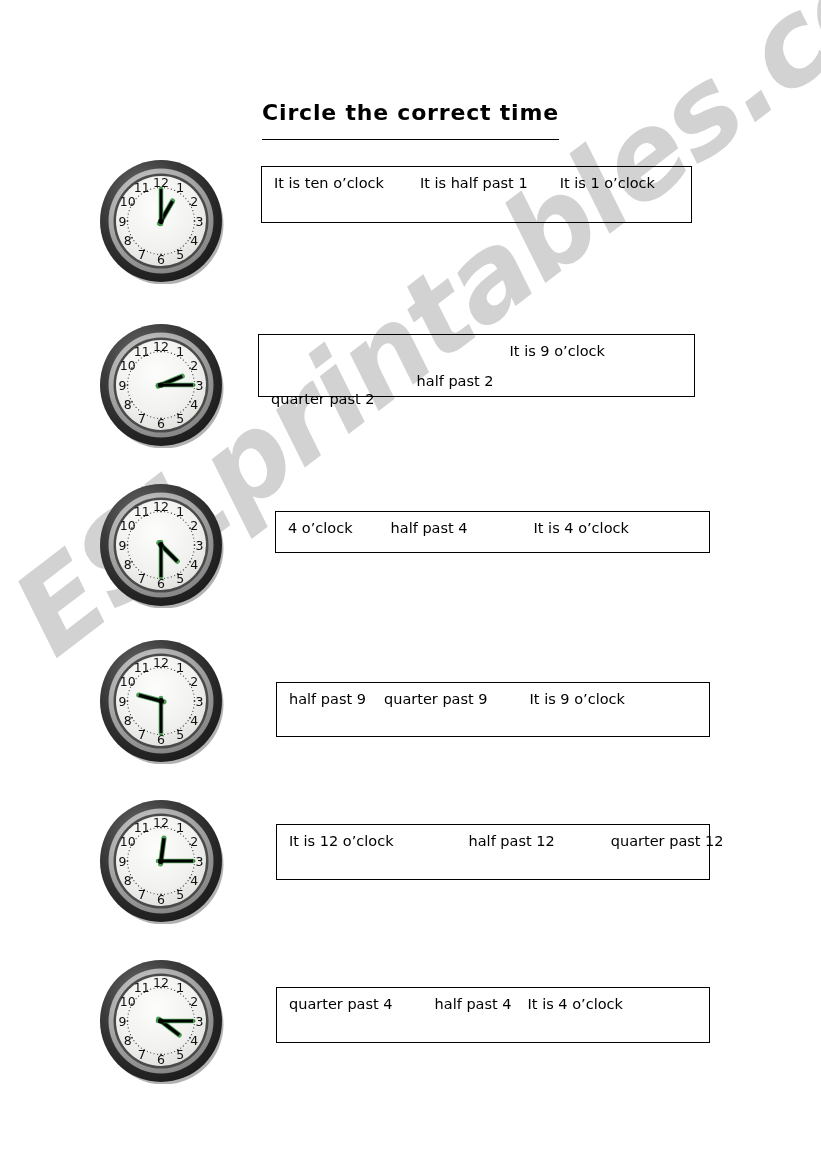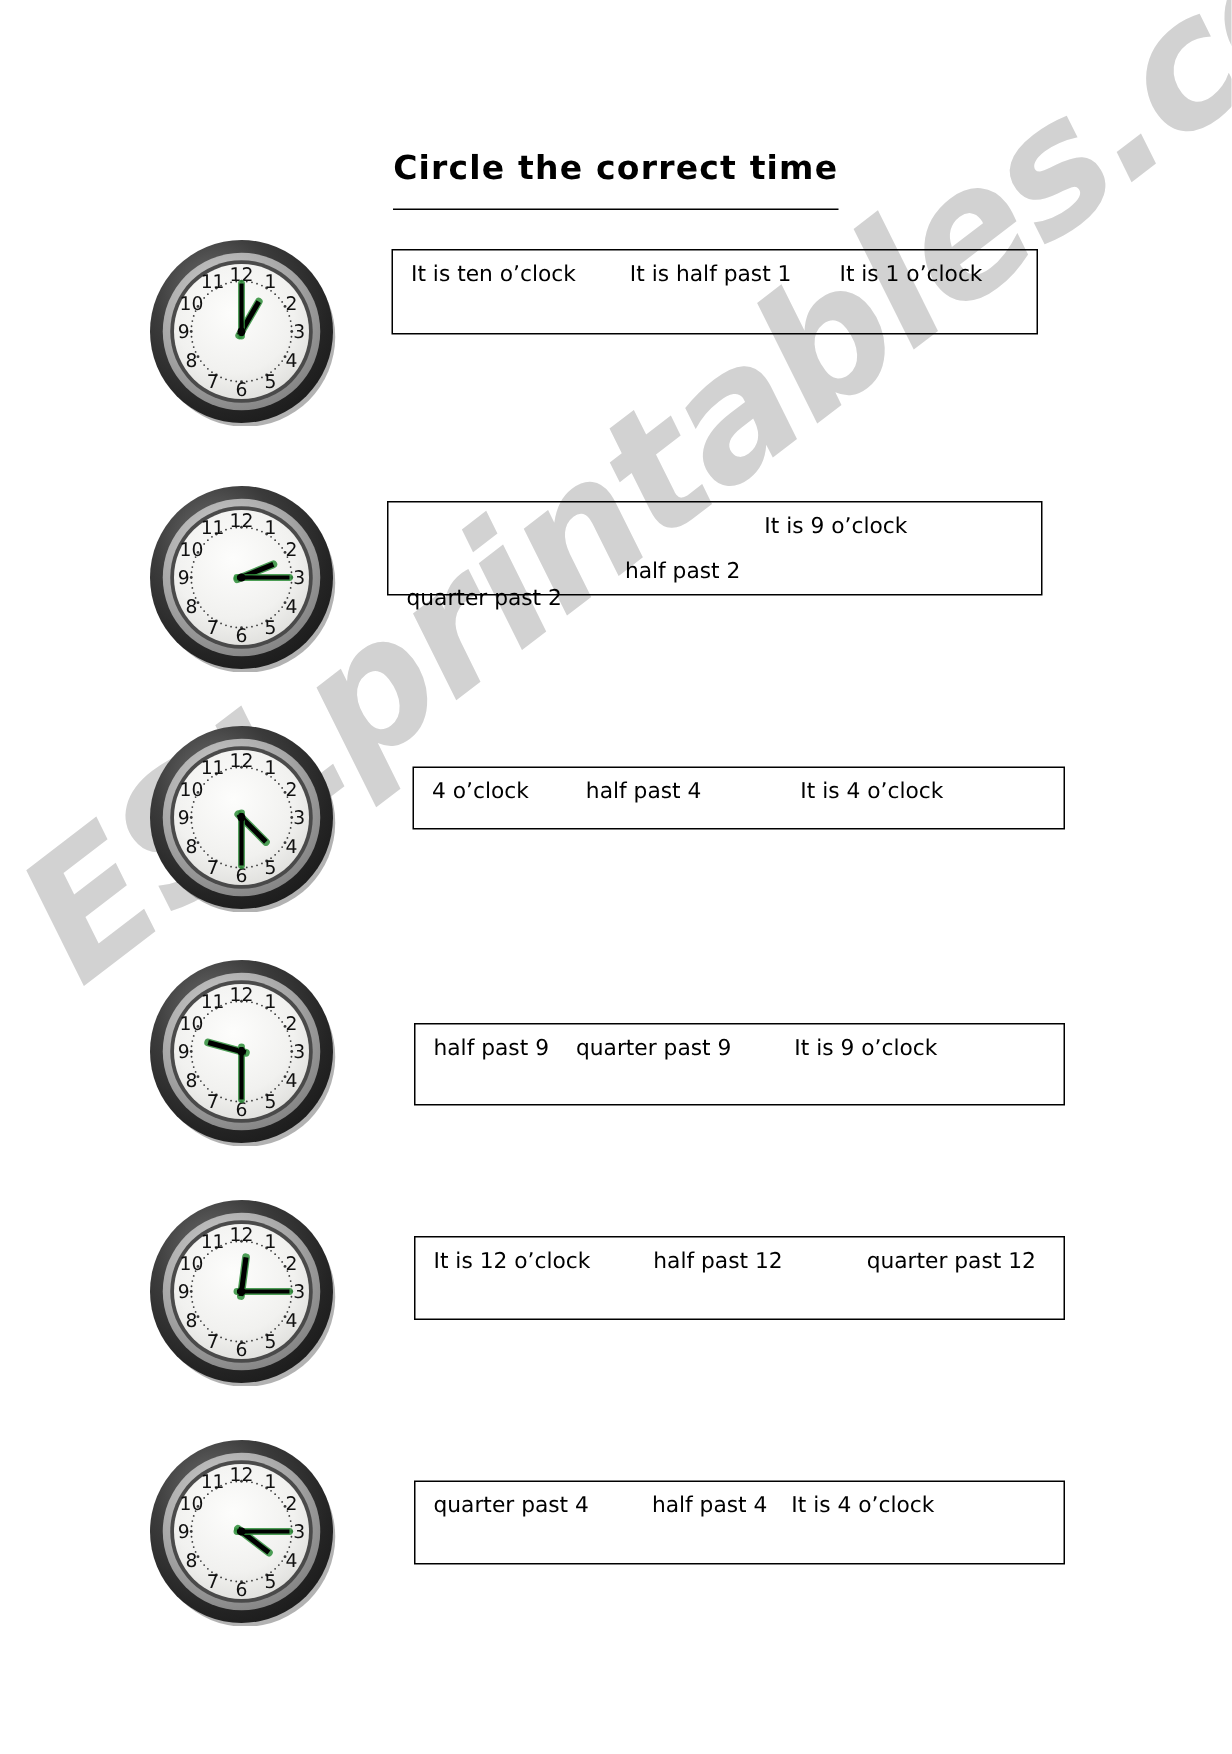--- a/index.html
+++ b/index.html
@@ -658,21 +658,21 @@
             <text x="43.749999999999986" y="34.258021954299124" text-anchor="middle" font-family="&quot;DejaVu Sans&quot;,&quot;Liberation Sans&quot;,sans-serif" font-size="12.5" fill="#111111">11</text>
             <line x1="62.60842142333985" y1="65.97433458412144" x2="66.0021024210612" y2="40.19676818840236" stroke="#2f8f3a" stroke-width="5.2" stroke-linecap="round" opacity="0.85"></line>
             <line x1="62.60842142333985" y1="65.97433458412144" x2="66.0021024210612" y2="40.19676818840236" stroke="#000000" stroke-width="3.4" stroke-linecap="butt"></line>
             <line x1="60" y1="63" x2="95" y2="63" stroke="#2f8f3a" stroke-width="4.6" stroke-linecap="round" opacity="0.85"></line>
             <line x1="60" y1="63" x2="95" y2="63" stroke="#000000" stroke-width="2.8" stroke-linecap="butt"></line>
             <circle cx="63" cy="63" r="2.6" fill="#000"></circle>
           </svg>
         </div>
       </div>
       <div class="answer-box" style="left: 276px; top: 824px; width: 434px; height: 56px;">
-        <div class="answer-inner"><span class="opt" style="margin-right: 42px; text-align: right;">It is 12 o’clock</span><span class="opt" style="margin-right: 56px;">half past 12</span><span class="opt">quarter past 12</span></div>
+        <div class="answer-inner"><span class="opt" style="margin-right: 42px; text-align: right;">It is 12 o’clock</span><span class="opt" style="margin-right: 56px; margin-left: 33px;">half past 12</span><span class="opt">quarter past 12</span></div>
       </div>
     </div>
     <div class="row" style="top: 0px;">
       <div class="clock-cell" style="top: 958px;">
         <div class="clock">
           <svg width="126" height="126" viewBox="0 0 126 126">
             <defs>
               <radialGradient id="bez5" cx="35%" cy="28%" r="82%">
                 <stop offset="0%" stop-color="#6e6e6e"></stop>
                 <stop offset="42%" stop-color="#3b3b3b"></stop>

